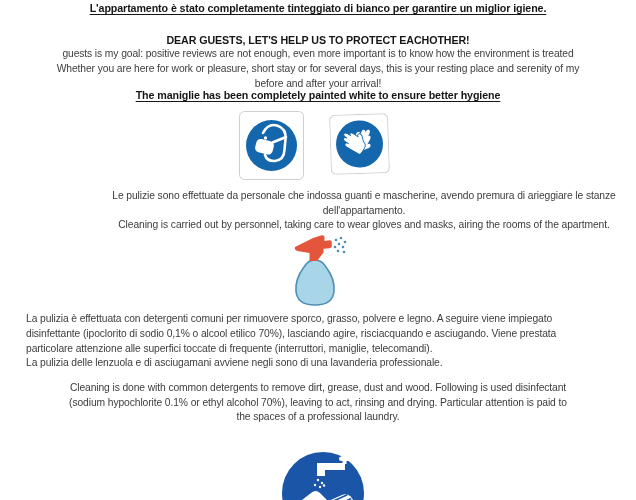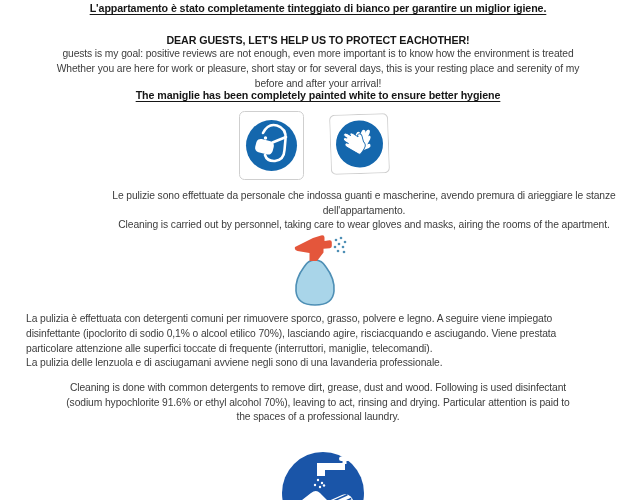--- a/index.html
+++ b/index.html
@@ -99,21 +99,21 @@
 
   <div id="para-it">
     <div class="line">La pulizia è effettuata con detergenti comuni per rimuovere sporco, grasso, polvere e legno. A seguire viene impiegato</div>
     <div class="line">disinfettante (ipoclorito di sodio 0,1% o alcool etilico 70%), lasciando agire, risciacquando e asciugando. Viene prestata</div>
     <div class="line">particolare attenzione alle superfici toccate di frequente (interruttori, maniglie, telecomandi).</div>
     <div class="line">La pulizia delle lenzuola e di asciugamani avviene negli sono di una lavanderia professionale.</div>
   </div>
 
   <div id="para-en" class="abs center">
     <div class="line">Cleaning is done with common detergents to remove dirt, grease, dust and wood. Following is used disinfectant</div>
-    <div class="line">(sodium hypochlorite 91.6% or ethyl alcohol 70%), leaving to act, rinsing and drying. Particular attention is paid to</div>
+    <div class="line">(sodium hypochlorite 0.1% or ethyl alcohol 70%), leaving to act, rinsing and drying. Particular attention is paid to</div>
     <div class="line">the spaces of a professional laundry.</div>
   </div>
 
   <svg id="wash-icon" width="84" height="84" viewBox="0 0 84 84">
     <circle cx="42" cy="42" r="41" class="wash-blue"></circle>
     <g fill="#ffffff">
       <rect x="36" y="12" width="28" height="7"></rect>
       <rect x="36" y="12" width="8" height="13"></rect>
       <rect x="58" y="5.5" width="11" height="4.5" rx="2.2"></rect>
       <rect x="61.5" y="9" width="4" height="4"></rect>

